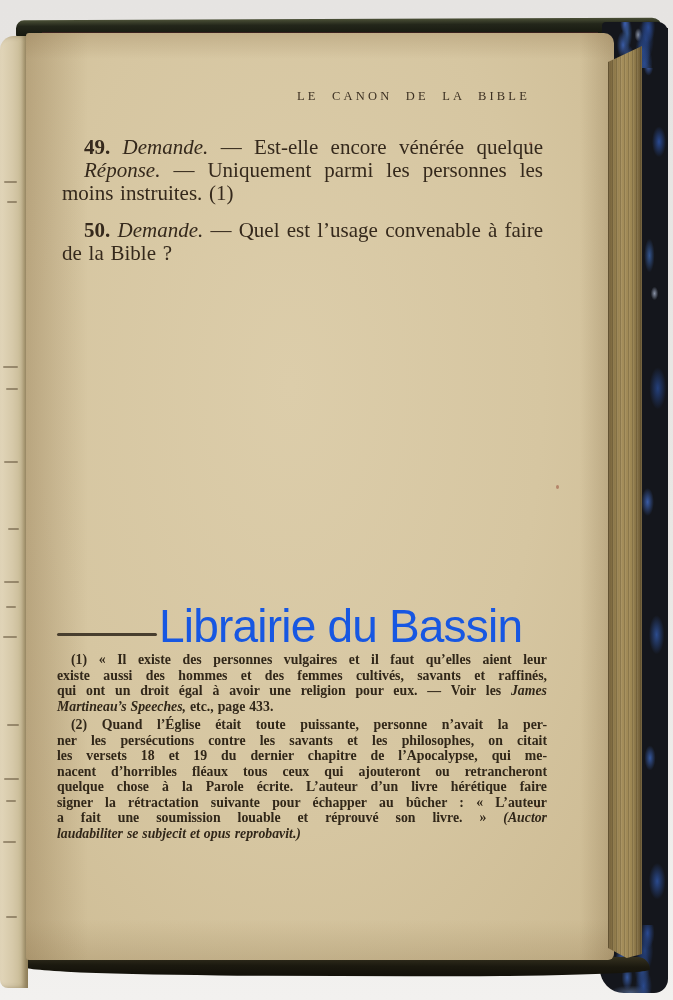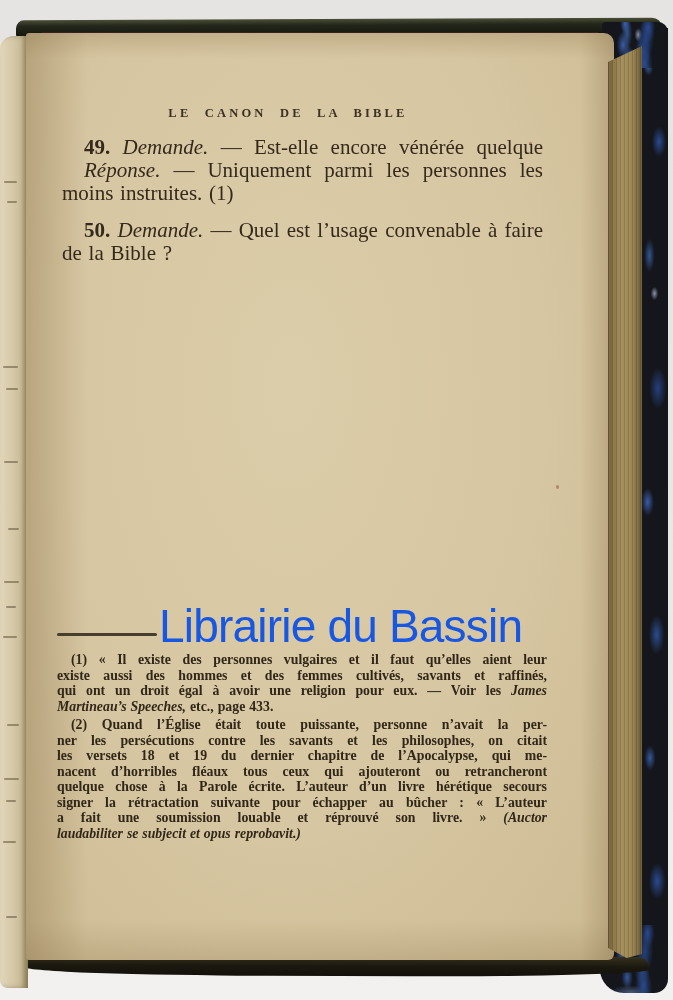--- a/index.html
+++ b/index.html
@@ -60,22 +60,22 @@
   .fore-edge{
     position:absolute;left:608px;top:46px;width:34px;height:912px;
     clip-path:polygon(0 16px,100% 0,100% calc(100% - 4px),55% 100%,0 calc(100% - 10px));
     background:
       repeating-linear-gradient(to right, rgba(0,0,0,.13) 0 1px, rgba(255,255,255,.05) 1px 2px, transparent 2px 4px),
       linear-gradient(to right,#6f5c38 0%,#8d7849 18%,#a58e5b 40%,#9d8753 70%,#6a5834 100%);
   }
   
   .ink{color:#35291c;}
   .running-head{
-    position:absolute;left:46px;top:106px;width:484px;text-align:center;
-    font-size:12.5px;font-weight:bold;letter-spacing:3.2px;word-spacing:7px;color:#3c3022;
+    position:absolute;left:46px;top:89px;width:484px;text-align:right;
+    font-size:12.5px;font-weight:normal;letter-spacing:3.2px;word-spacing:7px;color:#3c3022;
   }
   .qa-block{
     position:absolute;left:62px;top:136px;width:481px;
     font-size:21px;line-height:23.2px;word-spacing:1.5px;
   }
   .fn-block{
     position:absolute;left:57px;top:652px;width:490px;
     font-size:13.8px;line-height:15.5px;font-weight:bold;color:#312719;word-spacing:.5px;
   }
   .fn-block .para{margin-top:0;}
@@ -159,20 +159,20 @@
         <div class="line justify indent"><span>(1) « Il existe des personnes vulgaires et il faut qu’elles aient leur</span></div>
         <div class="line justify"><span>existe aussi des hommes et des femmes cultivés, savants et raffinés,</span></div>
         <div class="line justify"><span>qui ont un droit égal à avoir une religion pour eux. — Voir les </span><span class="it">James</span></div>
         <div class="line"><span class="it">Martineau’s Speeches,</span><span> etc., page 433.</span></div>
       </div>
       <div class="para gap">
         <div class="line justify indent"><span>(2) Quand l’Église était toute puissante, personne n’avait la per-</span></div>
         <div class="line justify"><span>ner les persécutions contre les savants et les philosophes, on citait</span></div>
         <div class="line justify"><span>les versets 18 et 19 du dernier chapitre de l’Apocalypse, qui me-</span></div>
         <div class="line justify"><span>nacent d’horribles fléaux tous ceux qui ajouteront ou retrancheront</span></div>
-        <div class="line justify"><span>quelque chose à la Parole écrite. L’auteur d’un livre hérétique secours</span></div>
+        <div class="line justify"><span>quelque chose à la Parole écrite. L’auteur d’un livre hérétique faire</span></div>
         <div class="line justify"><span>signer la rétractation suivante pour échapper au bûcher : « L’auteur</span></div>
         <div class="line justify"><span>a fait une soumission louable et réprouvé son livre. » </span><span class="it">(Auctor</span></div>
         <div class="line"><span class="it">laudabiliter se subjecit et opus reprobavit.)</span></div>
       </div>
     </div>
 
 </div>
 
 </body></html>

